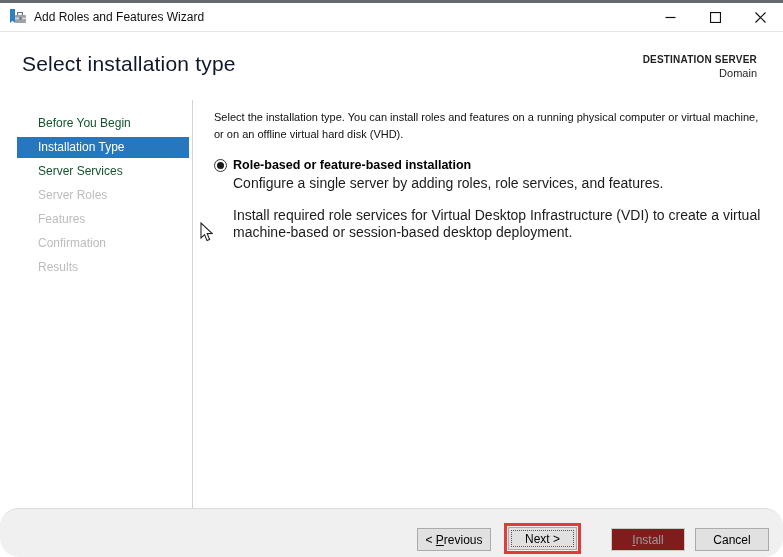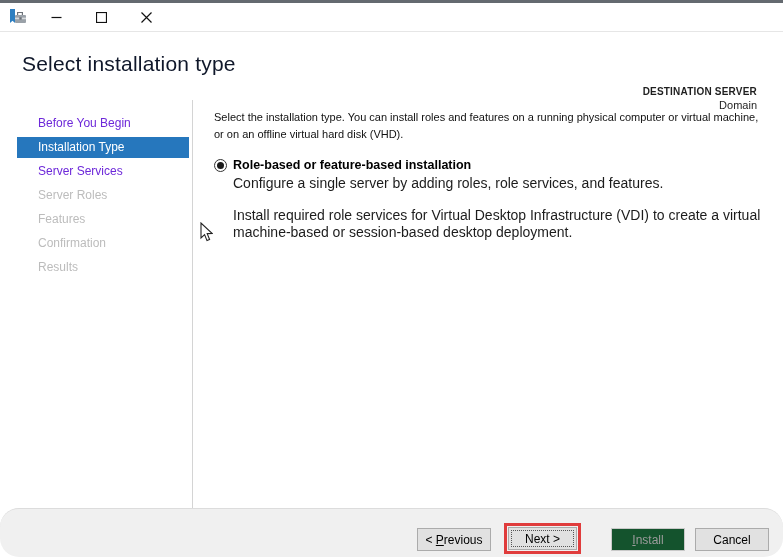--- a/index.html
+++ b/index.html
@@ -18,27 +18,27 @@
     border-bottom:1px solid #e6e6e6; padding-left:9px;
   }
   .app-icon { width:17px; height:16px; margin-right:8px; flex:0 0 auto; }
   .title-text { font-size:12px; color:#101010; flex:1 1 auto; }
   .win-controls { display:flex; height:100%; }
   .win-btn { width:45px; display:flex; align-items:center; justify-content:center; cursor:default; }
   
   .header { display:flex; justify-content:space-between; padding:20px 26px 0 22px; height:68px; }
   .page-title { font-size:21px; font-weight:400; color:#0f172a; letter-spacing:0.2px; }
   .dest { text-align:right; line-height:1.25; padding-top:2px; }
-  .dest-label { font-size:10px; font-weight:bold; color:#1f1f1f; letter-spacing:0.2px;margin-top:32px; }
+  .dest-label { font-size:10px; font-weight:bold; color:#1f1f1f; letter-spacing:0.2px; }
   .dest-value { font-size:11px; color:#1f1f1f; }
   
   .body-area { display:flex; height:408px; }
   .sidebar { width:193px; border-right:1px solid #d4d4d4; padding-top:13px; flex:0 0 auto; }
   .nav-item {
-    height:21px; line-height:21px; font-size:12px; color:#6d28d9;
+    height:21px; line-height:21px; font-size:12px; color:#14532d;
     margin:0 3px 3px 17px; padding-left:21px; cursor:default; white-space:nowrap;
   }
   .nav-item.selected { background:#2677bd; color:#ffffff; }
   .nav-item.disabled { color:#bcbcbc; }
   .content { flex:1 1 auto; padding:9px 16px 0 21px; }
   .intro { font-size:11px; line-height:17px; color:#111; width:552px; }
   .option { margin-top:15px; }
   .opt-row { display:flex; align-items:center; cursor:default; }
   .radio {
     width:13px; height:13px; border:1px solid #333; border-radius:50%;
@@ -55,21 +55,21 @@
     position:absolute; left:0; bottom:0; width:783px; height:49px;
     background:#f0f0f0; border-top:1px solid #dcdcdc;border-radius:19px;
   }
   .btn {
     position:absolute; top:19px; height:23px; width:74px;
     background:#e1e1e1; border:1px solid #ababab; font-size:12px; color:#000;
     font-family:"Liberation Sans", sans-serif; text-align:center; line-height:20px; cursor:default;
   }
   .btn .mn { text-decoration:underline; }
   .btn-previous { left:417px; }
-  .btn-install { left:611px; background:#14532d; border-color:#c9c9c9; color:#9b9b9b;text-align:center; }
+  .btn-install { left:611px; background:#7f1d1d; border-color:#c9c9c9; color:#9b9b9b;text-align:center; }
   .btn-cancel { left:695px; }
   .next-highlight {
     position:absolute; left:504px; top:14px; border:3px solid #e03c3c; padding:1px;
     background:transparent;
   }
   .btn-next {
     position:relative; display:block; width:69px; height:23px;
     background:#e1e1e1; border:1px solid #ababab; font-size:12px; line-height:20px;
     text-align:center; outline:1px dotted #555; outline-offset:-4px; cursor:default;
   }
@@ -82,20 +82,21 @@
 
 <div class="titlebar">
   <svg class="app-icon" viewBox="0 0 17 16">
     <path d="M1,0 h5 v14 l-2.5,-2.2 L1,14 Z" fill="#2d7fc1"></path>
     <rect x="8" y="3" width="6" height="3" fill="#6b7178"></rect>
     <rect x="9.2" y="4" width="3.6" height="2" fill="#ffffff"></rect>
     <rect x="6" y="6" width="11" height="8" rx="1" fill="#9aa1a8"></rect>
     <rect x="6" y="8.6" width="11" height="1.6" fill="#d6dadd"></rect>
     <rect x="10.3" y="8.2" width="2.4" height="2.4" fill="#6b7178"></rect>
   </svg>
+  <span class="title-text">Add Roles and Features Wizard</span>
   <div class="win-controls">
     <div class="win-btn">
       <svg width="11" height="11">
           <line x1="0.5" y1="5.5" x2="10.5" y2="5.5" stroke="#111" stroke-width="1.2"></line>
         </svg>
     </div>
     <div class="win-btn">
       <svg width="11" height="11">
           <rect x="0.5" y="0.5" width="10" height="10" fill="none" stroke="#111" stroke-width="1.2"></rect>
         </svg>

